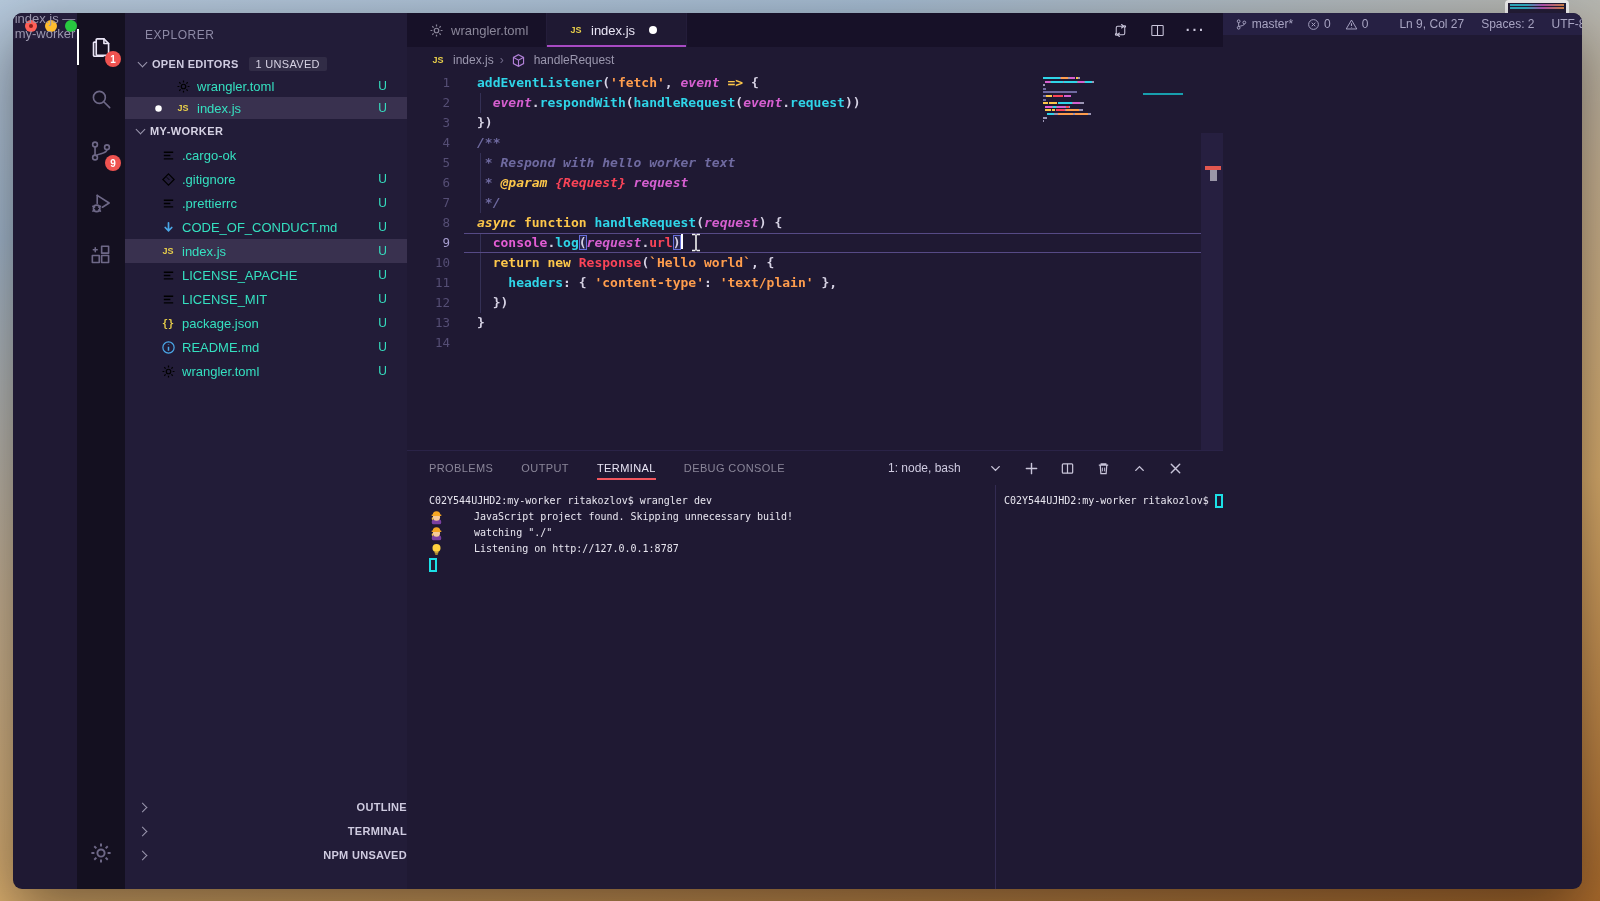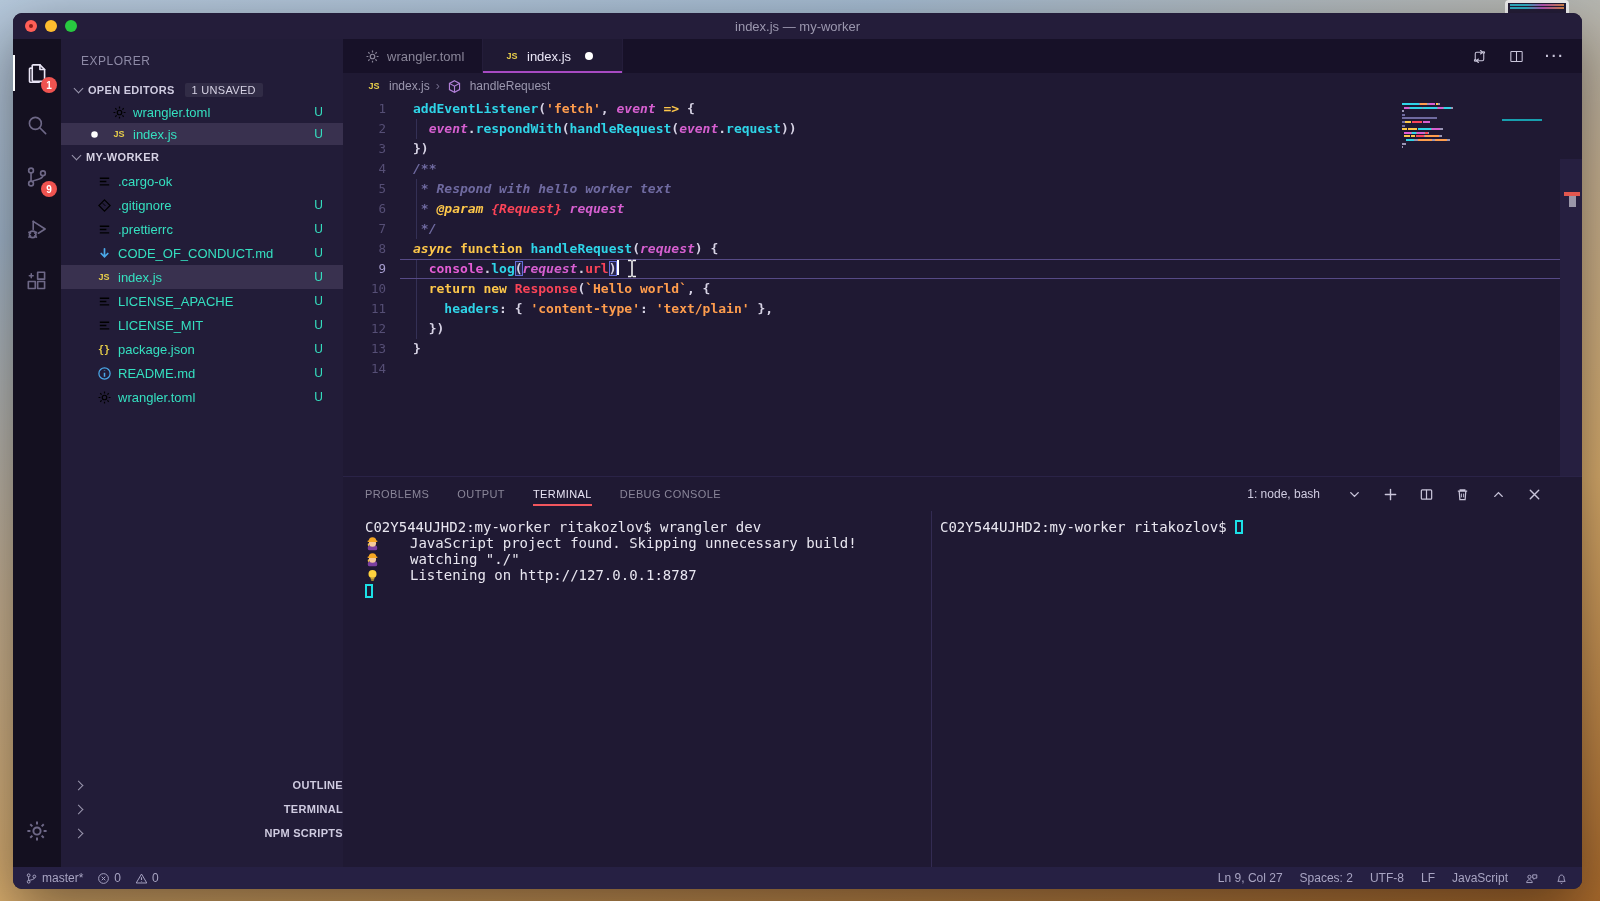--- a/index.html
+++ b/index.html
@@ -17,21 +17,21 @@
   body{
     font-family:"Liberation Sans",sans-serif;
     background:linear-gradient(165deg,#b6c9dc 0%,#a3bad0 18%,#c7b394 45%,#d9ae6e 68%,#a96a2c 100%);
     position:relative;
   }
   .peek-window{position:absolute;left:1505px;top:0;width:64px;height:14px;background:#f2f2f2;border-radius:4px 4px 0 0;padding:3px 3px 0 3px;}
   .peek-window .inner{width:100%;height:100%;background:#231d38;overflow:hidden;}
   .peek-window .inner i{display:block;height:2px;margin:1px 2px;background:linear-gradient(90deg,#2fd5e8 30%,#d65fd0 60%,#ff9d4d 100%);opacity:.8;}
 
   .window{position:absolute;left:13px;top:13px;width:1569px;height:876px;background:var(--win-bg);
-    border-radius:9px;overflow:hidden;box-shadow:0 22px 60px rgba(20,10,5,.5);display:flex;flex-direction:column;}
+    border-radius:9px;overflow:hidden;box-shadow:0 22px 60px rgba(20,10,5,.5);display:flex;flex-direction:row;}
 
   
   .titlebar{height:26px;background:var(--titlebar);display:flex;align-items:center;position:relative;flex:none;}
   .traffic{display:flex;gap:8px;margin-left:12px;}
   .tl{width:12px;height:12px;border-radius:50%;}
   .tl.red{background:#ff5f57;position:relative;}
   .tl.red::after{content:"";position:absolute;left:4px;top:4px;width:4px;height:4px;border-radius:50%;background:#8c1d18;}
   .tl.yellow{background:#febc2e;} .tl.green{background:#28c840;}
   .title-text{position:absolute;left:0;right:0;text-align:center;font-size:13px;color:var(--dim2);}
 
@@ -113,21 +113,21 @@
   
   .panel{flex:1;border-top:1px solid var(--panel-line);display:flex;flex-direction:column;min-height:0;}
   .panel-header{height:34px;display:flex;align-items:center;padding-left:22px;flex:none;}
   .ptab{font-size:11px;letter-spacing:.4px;color:var(--dim);margin-right:28px;height:34px;display:flex;align-items:center;position:relative;cursor:pointer;}
   .ptab.active{color:var(--fg);}
   .ptab.active::after{content:"";position:absolute;left:0;right:0;bottom:5px;height:2px;background:var(--panel-underline);}
   .panel-controls{margin-left:auto;display:flex;align-items:center;gap:21px;padding-right:40px;color:#c9c5da;}
   .terminal-title{font-size:12px;color:#cfcbe0;margin-right:6px;cursor:pointer;}
   .pc-ic{width:15px;height:15px;display:flex;cursor:pointer;}
   .pc-ic svg{width:15px;height:15px;}
-  .terminals{flex:1;display:flex;min-height:0;font-family:"DejaVu Sans Mono",monospace;font-size:14px;color:#e8e6f0;}
+  .terminals{flex:1;display:flex;min-height:0;font-family:"DejaVu Sans Mono",monospace;font-size:10px;color:#e8e6f0;}
   .term-left{width:588px;padding:8px 0 0 22px;flex:none;}
   .term-divider{width:1px;background:#332b52;}
   .term-right{flex:1;padding:8px 0 0 8px;}
   .tline{height:16px;line-height:16px;display:flex;align-items:center;white-space:pre;}
   .tline .emoji-slot{width:45px;flex:none;display:flex;align-items:center;}
   .emoji{width:15px;height:15px;display:inline-flex;}
   .emoji svg{width:15px;height:15px;}
   .term-cursor{display:inline-block;width:8px;height:14px;border:2px solid var(--cursor-cyan);vertical-align:-2px;}
 
   
@@ -352,21 +352,21 @@
           <div class="sb-sect">
             <span class="chev right"></span>
             <span>OUTLINE</span>
           </div>
           <div class="sb-sect">
             <span class="chev right"></span>
             <span>TERMINAL</span>
           </div>
           <div class="sb-sect">
             <span class="chev right"></span>
-            <span>NPM SCRIPTS</span>
+            <span>NPM UNSAVED</span>
           </div>
         </div>
     </div>
 
     <div class="editor-col">
       <div class="tabbar" id="tabbar">
           <div class="tab">
             <span class="file-icon">
               <svg viewBox="0 0 16 16" fill="none" stroke="currentColor" stroke-width="1.3" style="width: 15px; height: 15px;">
                 <circle cx="8" cy="8" r="2.4"></circle>

